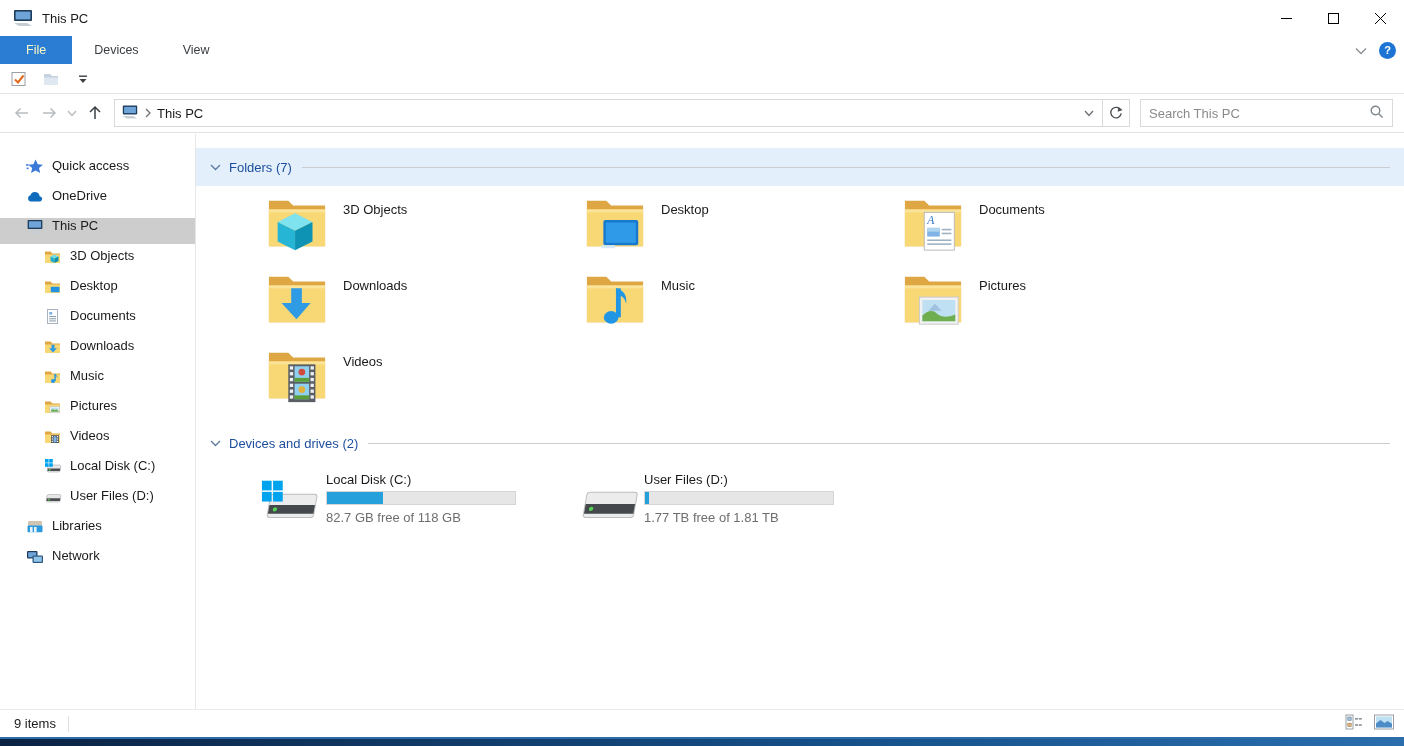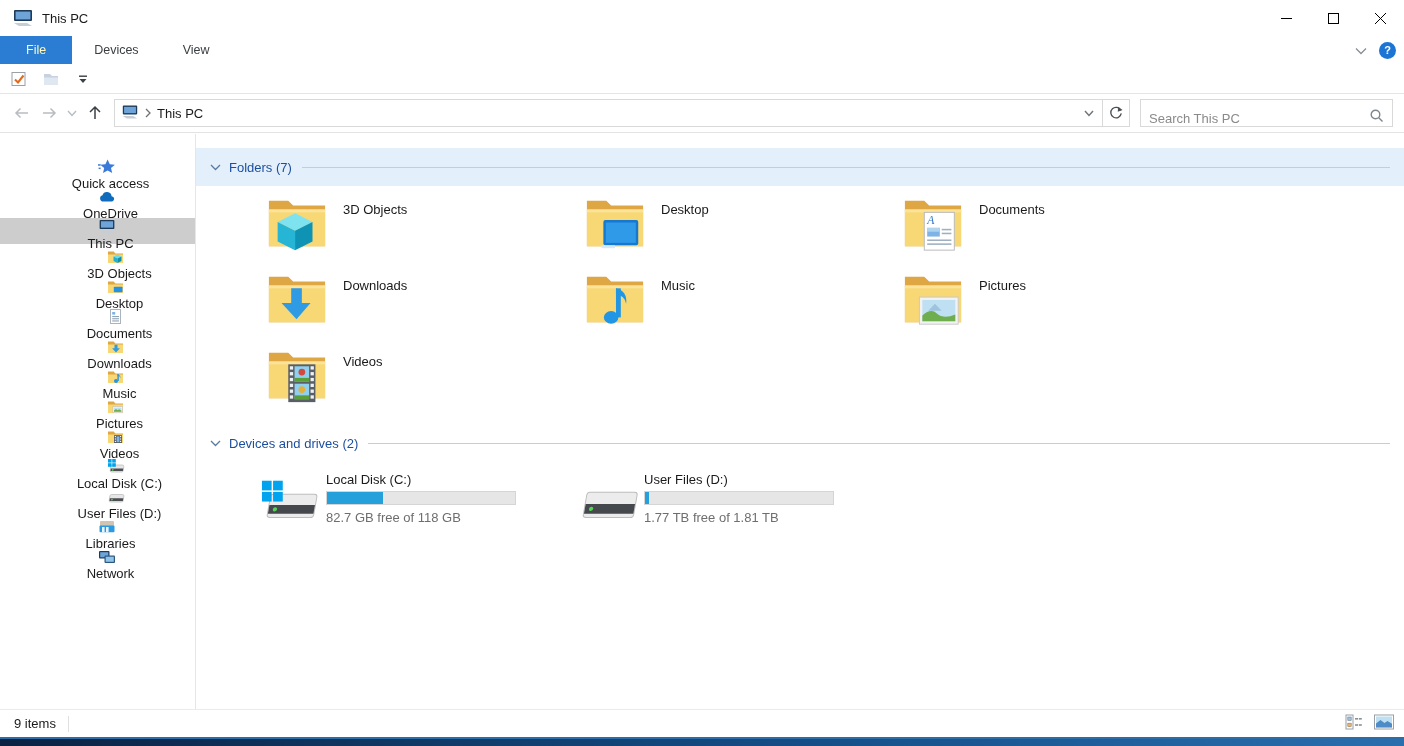--- a/index.html
+++ b/index.html
@@ -31,28 +31,28 @@
   .navbar { height:39px; display:flex; align-items:center; border-bottom:1px solid #e3e3e3; background:#fff; }
   .nav-buttons { display:flex; align-items:center; gap:2px; padding:0 6px 0 8px; }
   .nav-btn { width:26px; height:26px; display:flex; align-items:center; justify-content:center; }
   .nav-btn.small { width:16px; }
   .address-wrap { flex:1; display:flex; height:28px; border:1px solid #d9d9d9; background:#fff; }
   .address-bar { flex:1; display:flex; align-items:center; padding-left:6px; }
   .address-bar .crumb-chev { margin:0 6px; color:#707070; }
   .addr-dd { width:26px; display:flex; align-items:center; justify-content:center; }
   .refresh-btn { width:27px; display:flex; align-items:center; justify-content:center; border-left:1px solid #d9d9d9; }
   .search-box { width:253px; height:28px; border:1px solid #d9d9d9; margin:0 11px 0 10px;
-    display:flex; align-items:flex-end; padding:0 8px; }
+    display:flex; align-items:center; padding:0 8px; }
   .search-box input { flex:1; border:none; outline:none; font:13px "Liberation Sans",sans-serif; color:#1a1a1a; }
   .search-box input::placeholder { color:#8a8a8a; }
 
   
   .main { position:absolute; top:134px; left:0; right:0; bottom:37px; display:flex; }
   .sidebar { width:196px; border-right:1px solid #e6e6e6; padding-top:24px; overflow:hidden; }
-  .side-item { height:26px; display:flex; align-items:center; padding-left:26px; margin-bottom:4px;flex-direction:column; }
+  .side-item { height:26px; display:flex; align-items:flex-start; padding-left:26px; margin-bottom:4px; }
   .side-item .sicon { width:18px; height:18px; margin-right:8px; flex:0 0 18px; }
   .side-item.lvl1 { padding-left:44px; }
   .side-item.gap { }
   .side-item.selected { background:#cdcdcd; }
   .slabel { white-space:nowrap; }
 
   .content { flex:1; overflow:hidden; }
   .group-header { height:38px; display:flex; align-items:center; padding-left:14px; color:#1c4e9e; }
   .group-header.hl { background:#e3f0fb; }
   .group-header .gh-chev { margin-right:8px; display:flex; }

